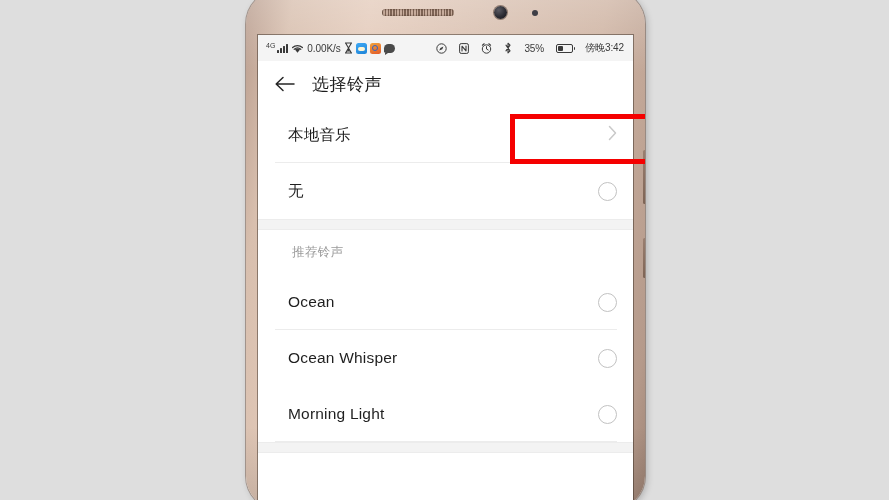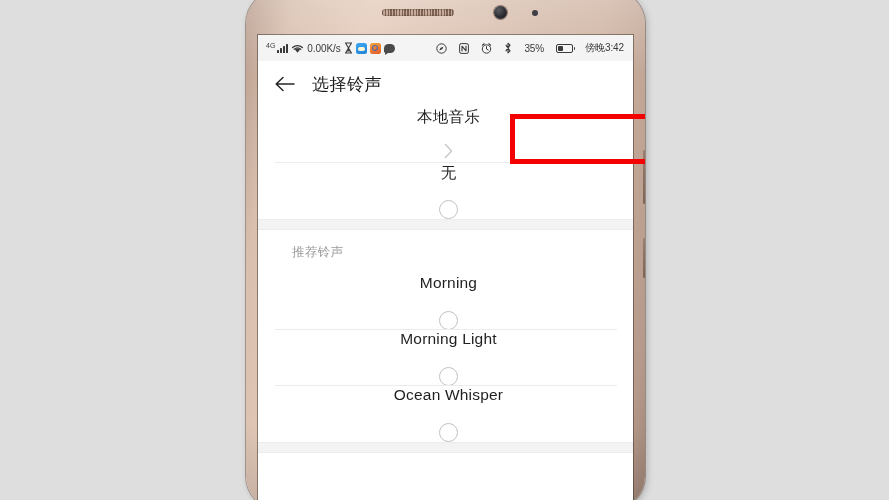--- a/index.html
+++ b/index.html
@@ -205,25 +205,24 @@
     letter-spacing: .5px;
   }
 
   
   #list { background: #fff; }
   .list-row {
     height: 56px;
     display: flex;
     align-items: center;
     justify-content: space-between;
-    padding: 0 16px 0 22px;
+    padding: 0 16px 0 30px;
     box-sizing: border-box;
     background: #fff;
     position: relative;
-    flex-direction: column;
   }
   .row-label {
     font-size: 15.5px;
     color: #1f1f1f;
     letter-spacing: .2px;
   }
   .row-divider {
     position: absolute;
     left: 17px; right: 16px; bottom: 0;
     height: 1px;
@@ -369,36 +368,36 @@
       <div class="list-row">
         <span class="row-label">无</span>
         <span class="radio"></span>
       </div>
 
       <div class="band"></div>
 
       <div class="section-header">推荐铃声</div>
 
       <div class="list-row">
-        <span class="row-label">Morning</span>
+        <span class="row-label">Ocean</span>
         <span class="radio"></span>
         <span class="row-divider"></span>
       </div>
 
+
+      <div class="list-row">
+        <span class="row-label">Ocean Whisper</span>
+        <span class="radio"></span>
+      </div>
 
       <div class="list-row">
         <span class="row-label">Morning Light</span>
         <span class="radio"></span>
         <span class="row-divider"></span>
       </div>
 
-      <div class="list-row">
-        <span class="row-label">Ocean Whisper</span>
-        <span class="radio"></span>
-      </div>
-
       <div class="band"></div>
 
     </div>
   </div>
 
   <div id="highlight-box" style="border-color: rgb(245, 0, 0);"></div>
 </div>
 
 </body></html>

